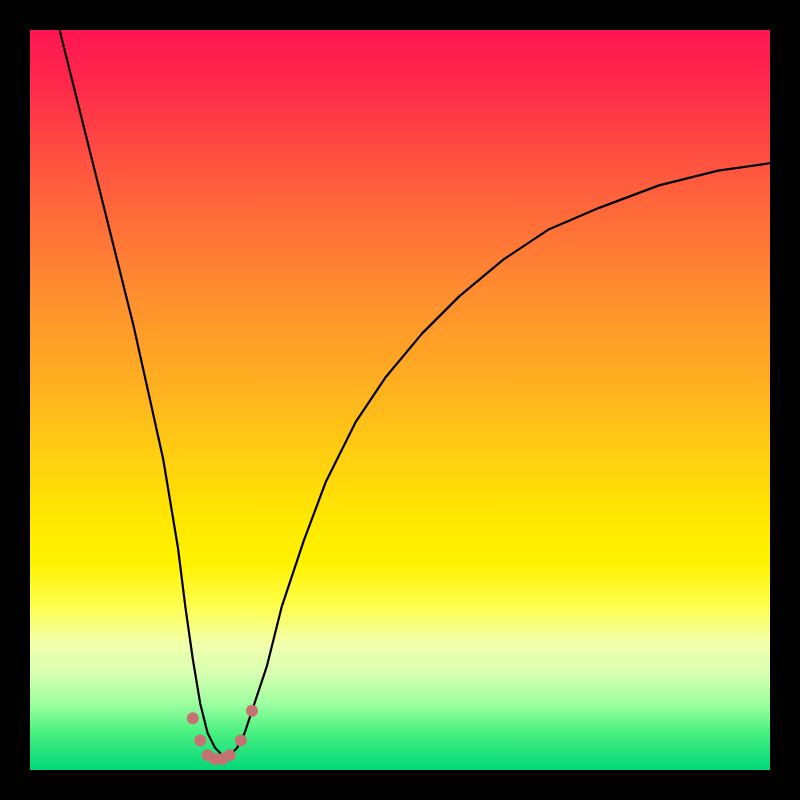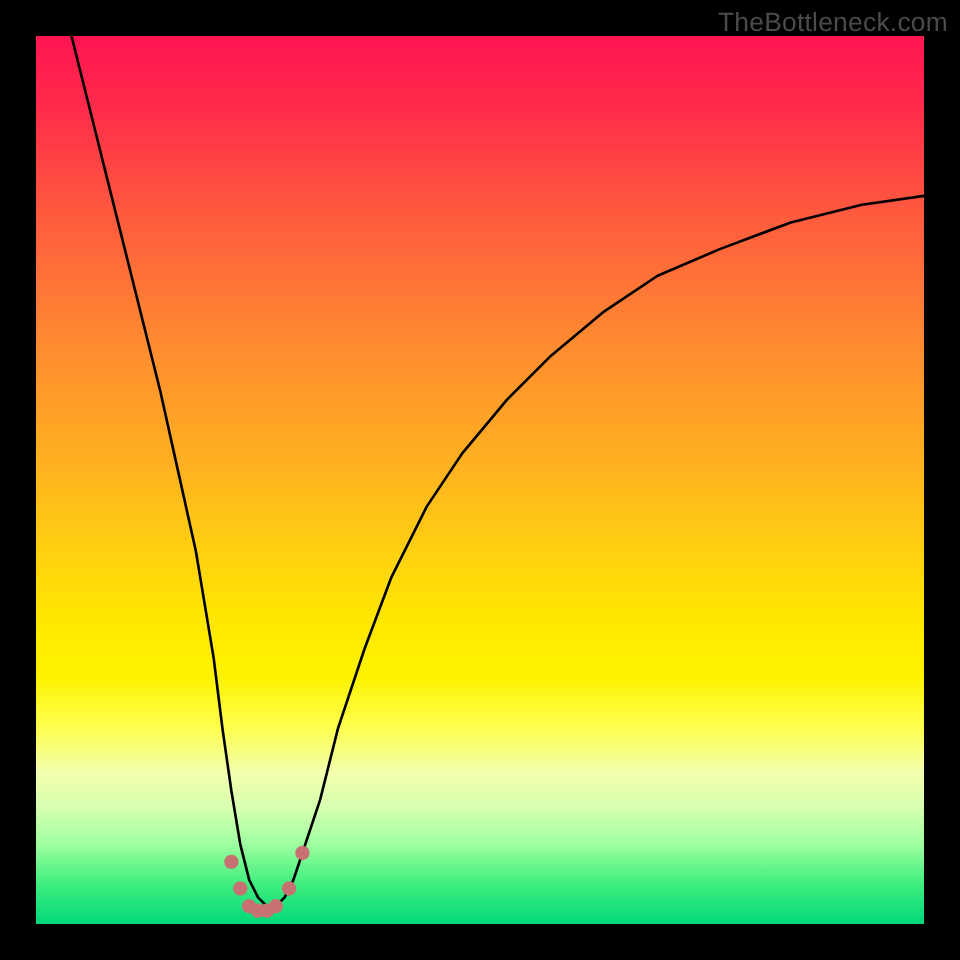--- a/index.html
+++ b/index.html
@@ -79,14 +79,13 @@
           <circle cx="170.2" cy="710.4" r="6" class="marker"></circle>
           <circle cx="177.6" cy="725.2" r="6" class="marker"></circle>
           <circle cx="185.0" cy="728.9" r="6" class="marker"></circle>
           <circle cx="192.4" cy="728.9" r="6" class="marker"></circle>
           <circle cx="199.8" cy="725.2" r="6" class="marker"></circle>
           <circle cx="210.9" cy="710.4" r="6" class="marker"></circle>
           <circle cx="222.0" cy="680.8" r="6" class="marker"></circle>
         </g>
     </svg>
   </div>
-  <div class="watermark">TheBottleneck.com</div>
 </div>
 
 </body></html>

